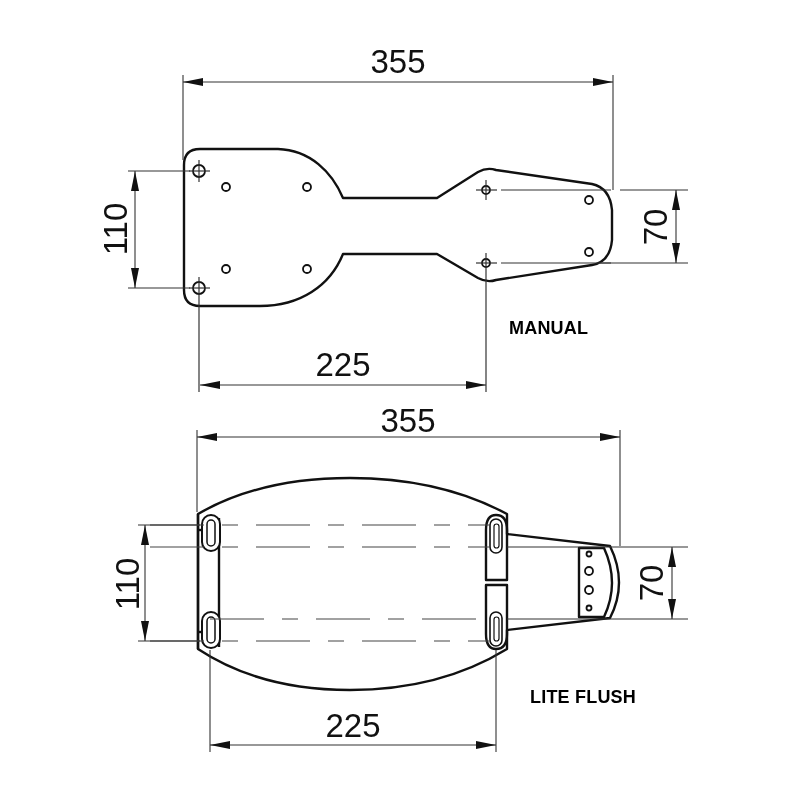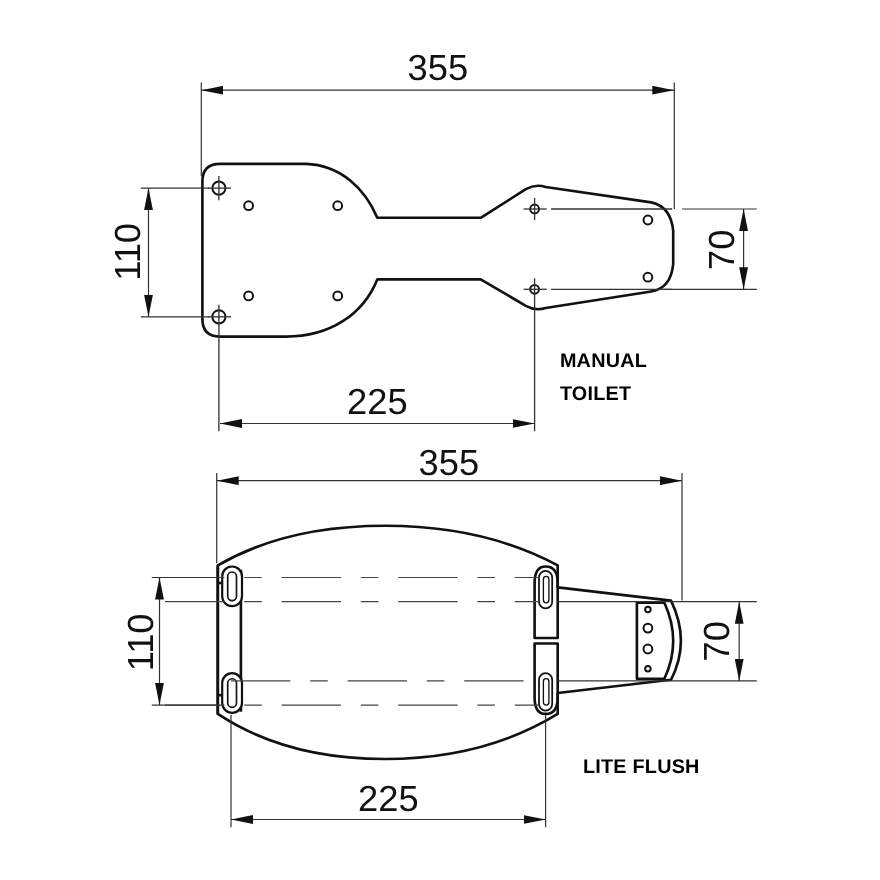--- a/index.html
+++ b/index.html
@@ -133,16 +133,15 @@
 
     <line class="dim" x1="210" y1="650" x2="210" y2="752"></line>
     <line class="dim" x1="496" y1="650" x2="496" y2="752"></line>
     <line class="dim" x1="210" y1="745" x2="496" y2="745" marker-start="url(#arr)" marker-end="url(#arr)"></line>
     <text class="dimtext" x="353" y="737" text-anchor="middle">225</text>
   </g>
 </svg>
 
 <div class="label" style="left:509px; top:313px;">
   <div>MANUAL</div>
-  <div>TOILET</div>
 </div>
 
 <div class="label" style="left:530px; top:682px;text-align:center;">LITE FLUSH</div>
 
 </body></html>

